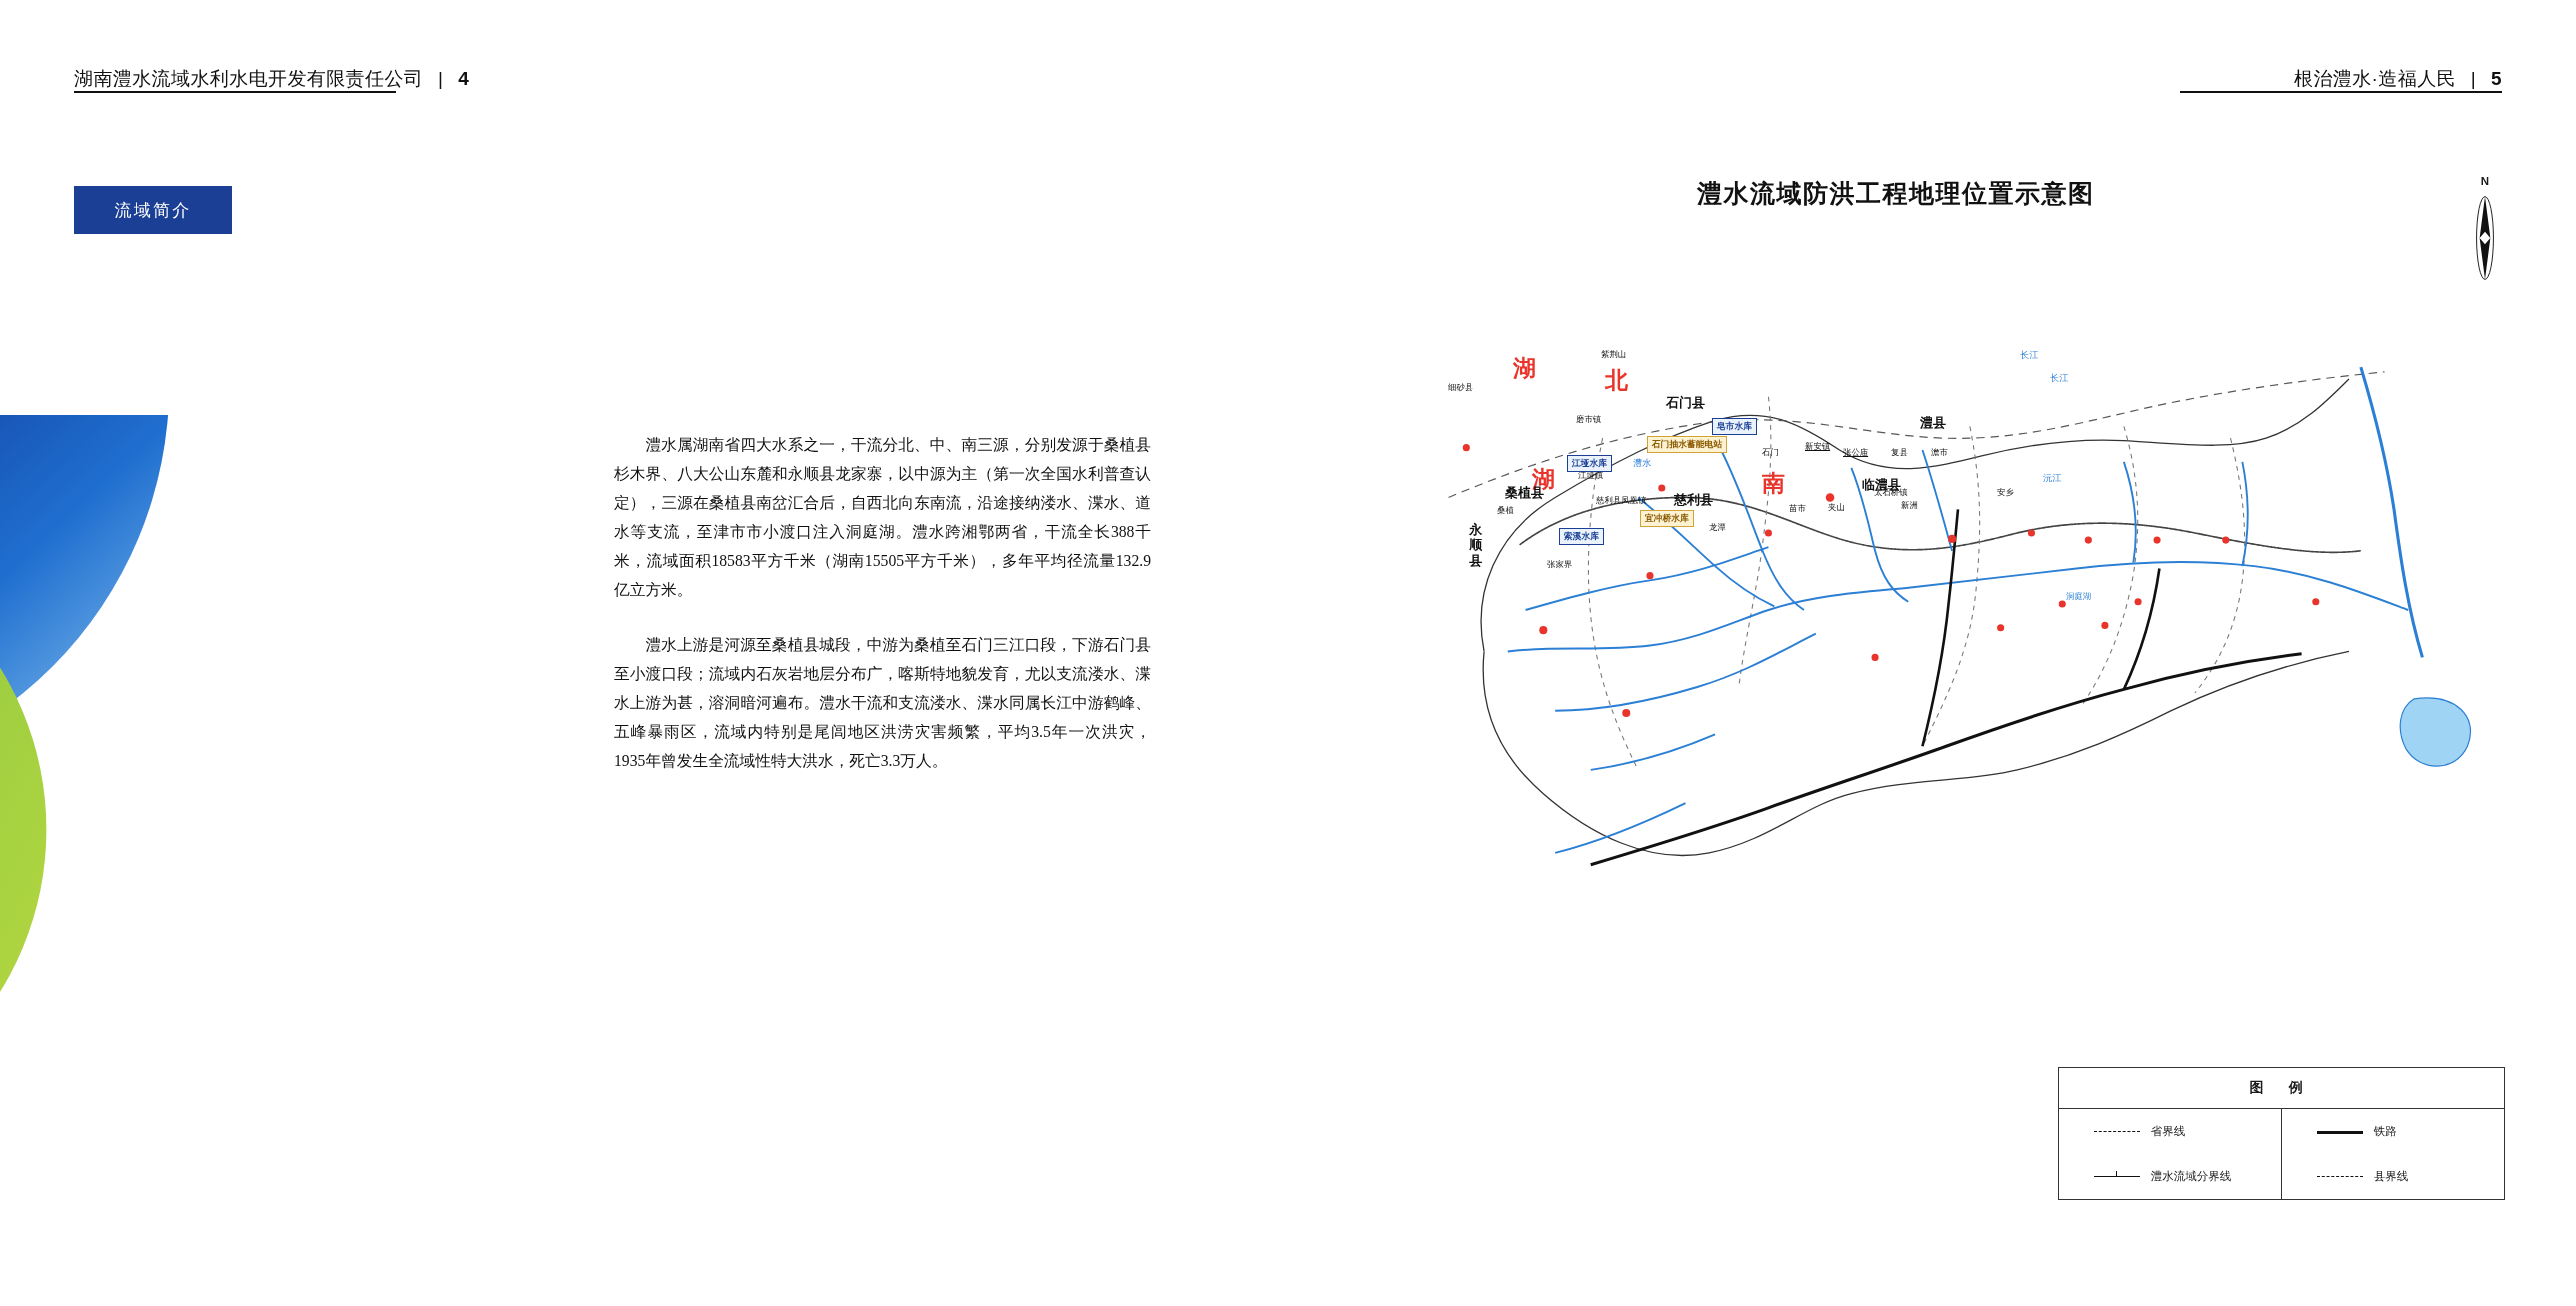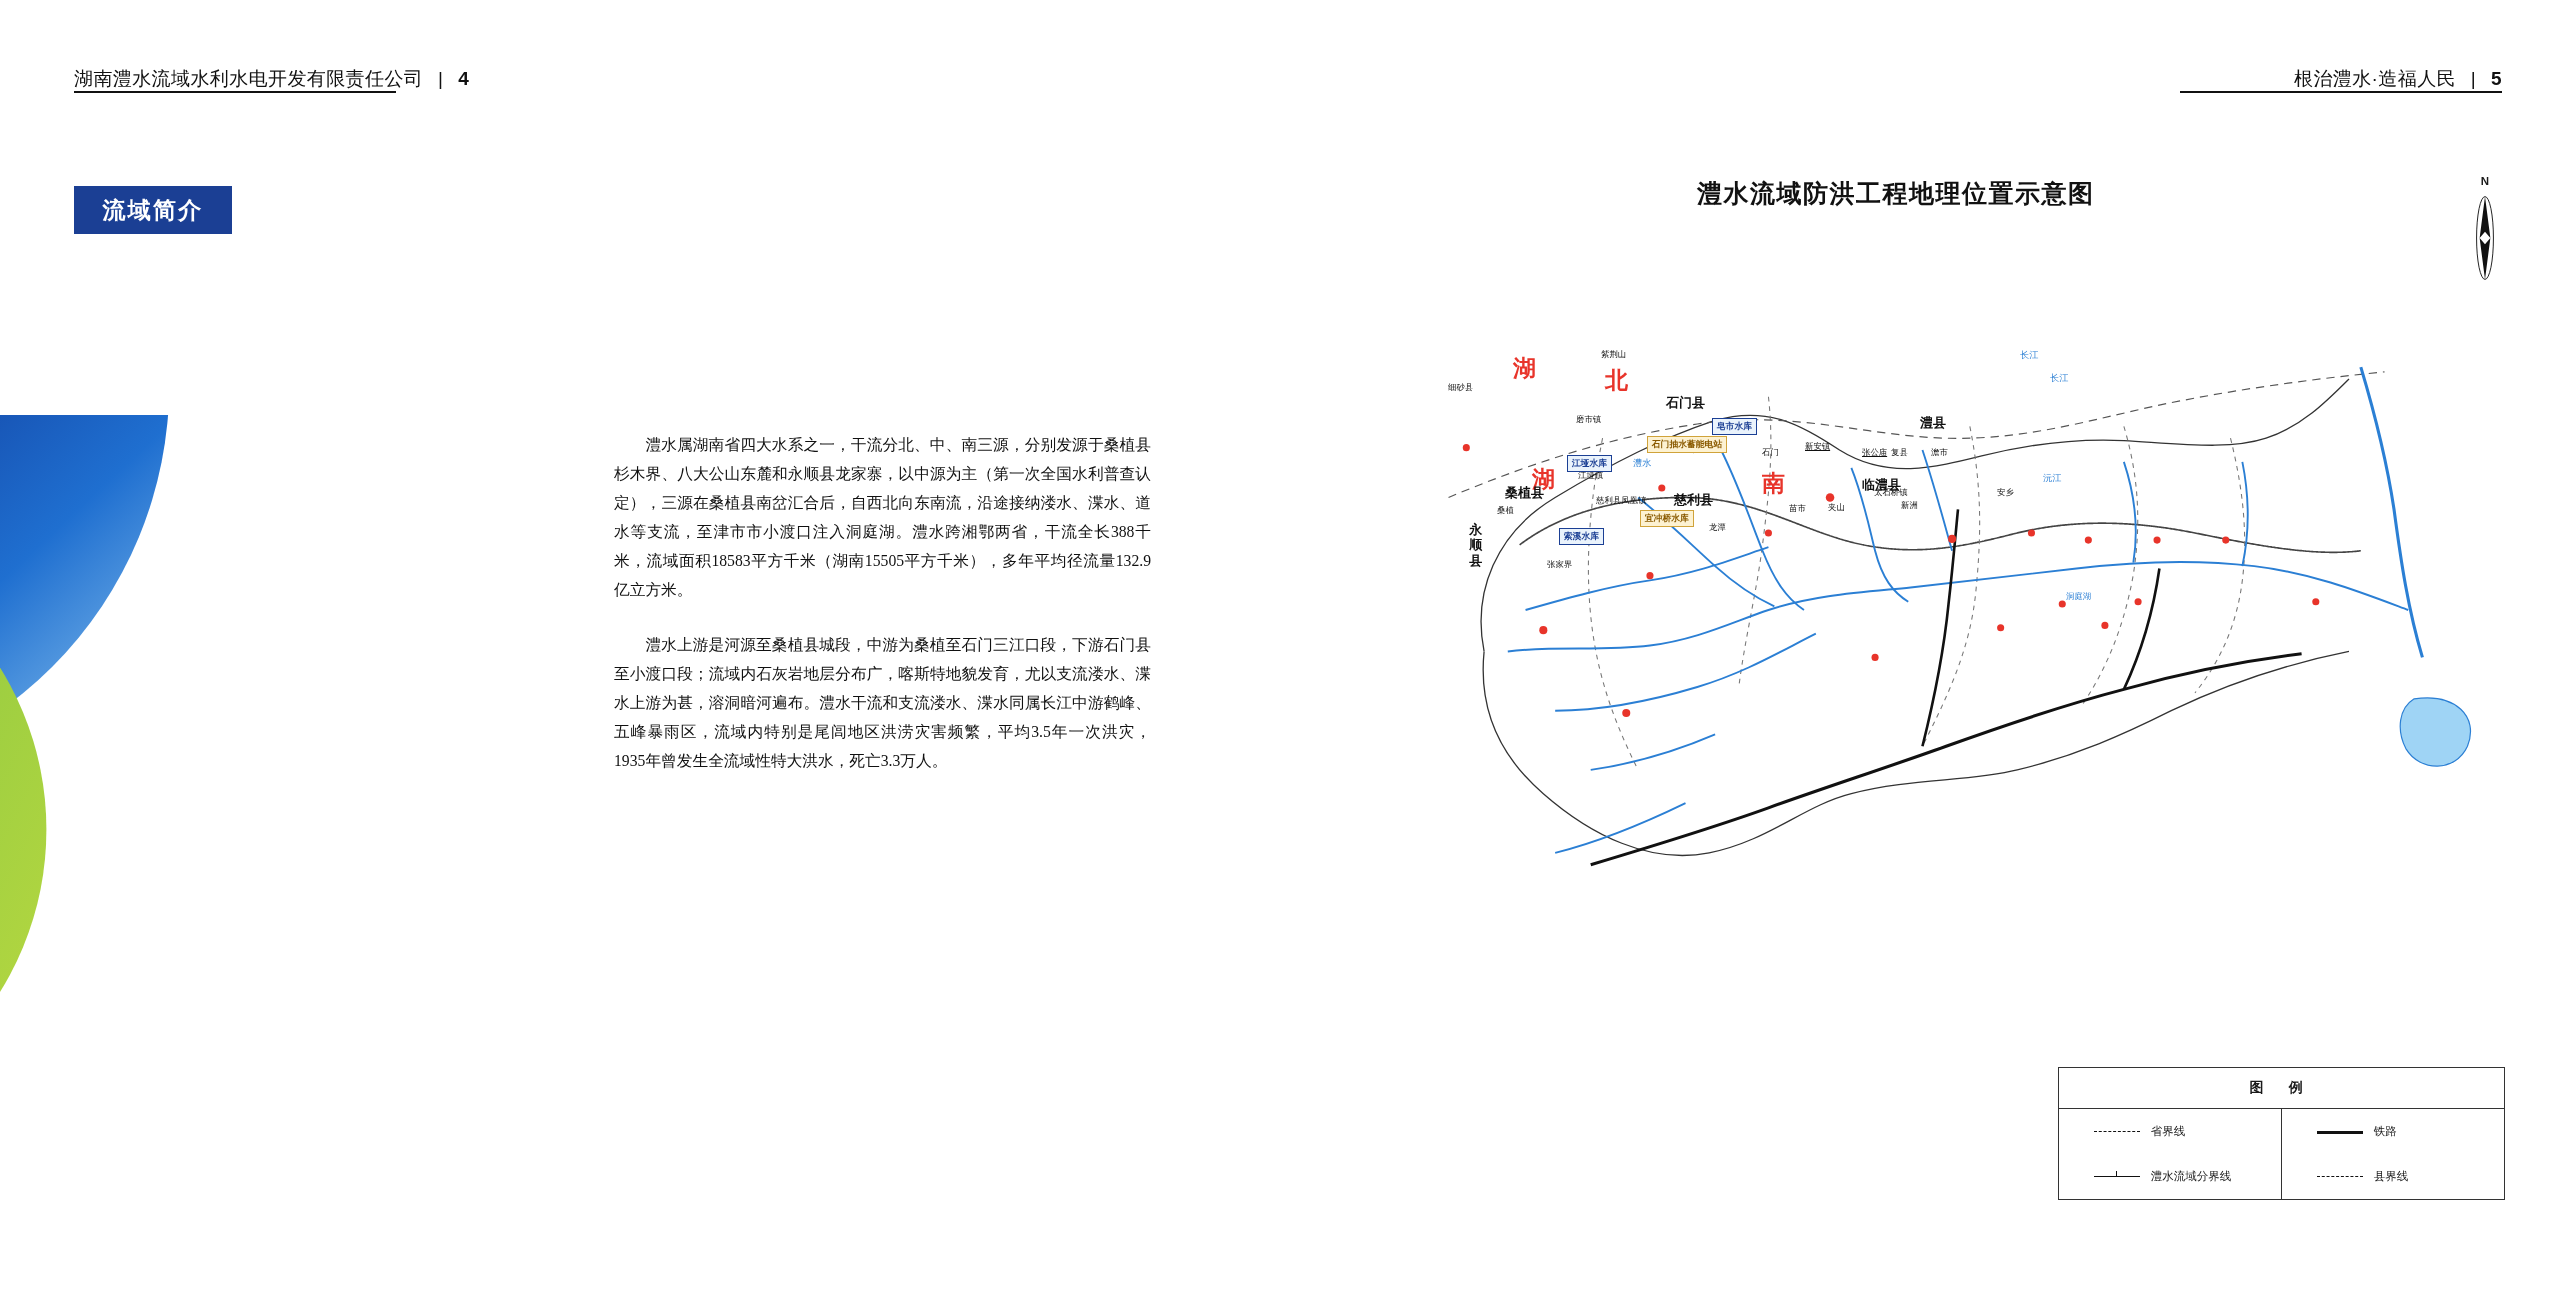--- a/index.html
+++ b/index.html
@@ -11,21 +11,21 @@
   .runhead .pg{font-weight:bold;}
   #runhead-left{left:74px;}
   #runhead-right{right:74px;text-align:right;}
 
   .rule{position:absolute;height:1.5px;background:#111;}
   #rule-left{left:74px;top:91px;width:322px;}
   #rule-right{right:74px;top:91px;width:322px;}
 
   
   #section-title-box{position:absolute;left:74px;top:186px;width:158px;height:48px;background:#1b3f94;display:flex;align-items:center;justify-content:center;}
-  #section-title-box span{color:#fff;font-size:23px;font-weight:bold;letter-spacing:2.3px;}
+  #section-title-box span{color:#fff;font-size:17px;font-weight:normal;letter-spacing:2.3px;}
 
   
   #swirl{position:absolute;left:-230px;top:415px;width:691px;height:768px;}
 
   
   #body-text{position:absolute;left:614px;top:430px;width:537px;}
   #body-text p{margin:0 0 26px 0;font-size:15.7px;line-height:29px;text-indent:2em;text-align:justify;font-family:"Liberation Serif","DejaVu Serif",serif;color:#111;}
 
   
   #map-title{position:absolute;left:1697px;top:177px;font-size:25px;font-weight:bold;letter-spacing:1.5px;color:#111;white-space:nowrap;}
@@ -208,21 +208,21 @@
   <div class="mlab county" style="left:92px;top:154px;">桑植县</div>
   <div class="mlab county-v" style="left:55px;top:192px;">永顺县</div>
 
   <div class="mlab town" style="left:35px;top:52px;">细砂县</div>
   <div class="mlab town" style="left:188px;top:19px;">紫荆山</div>
   <div class="mlab town" style="left:163px;top:84px;">磨市镇</div>
   <div class="mlab town" style="left:303px;top:91px;">新关镇</div>
   <div class="mlab town" style="left:261px;top:114px;">皂市镇</div>
   <div class="mlab town" style="left:349px;top:117px;">石门</div>
   <div class="mlab town" style="left:392px;top:111px;text-decoration:underline;">新安镇</div>
-  <div class="mlab town" style="left:449px;top:117px;text-decoration:underline;">张公庙</div>
+  <div class="mlab town" style="left:430px;top:117px;text-decoration:underline;">张公庙</div>
   <div class="mlab town" style="left:478px;top:117px;">复县</div>
   <div class="mlab town" style="left:518px;top:117px;">澹市</div>
   <div class="mlab town" style="left:165px;top:140px;">江垭镇</div>
   <div class="mlab town" style="left:415px;top:172px;">夹山</div>
   <div class="mlab town" style="left:461px;top:157px;">太石桥镇</div>
   <div class="mlab town" style="left:584px;top:157px;">安乡</div>
   <div class="mlab town" style="left:84px;top:175px;">桑植</div>
   <div class="mlab town" style="left:376px;top:173px;">苗市</div>
   <div class="mlab town" style="left:445px;top:170px;margin-left:43px;">新洲</div>
   <div class="mlab town" style="left:296px;top:192px;">龙潭</div>

